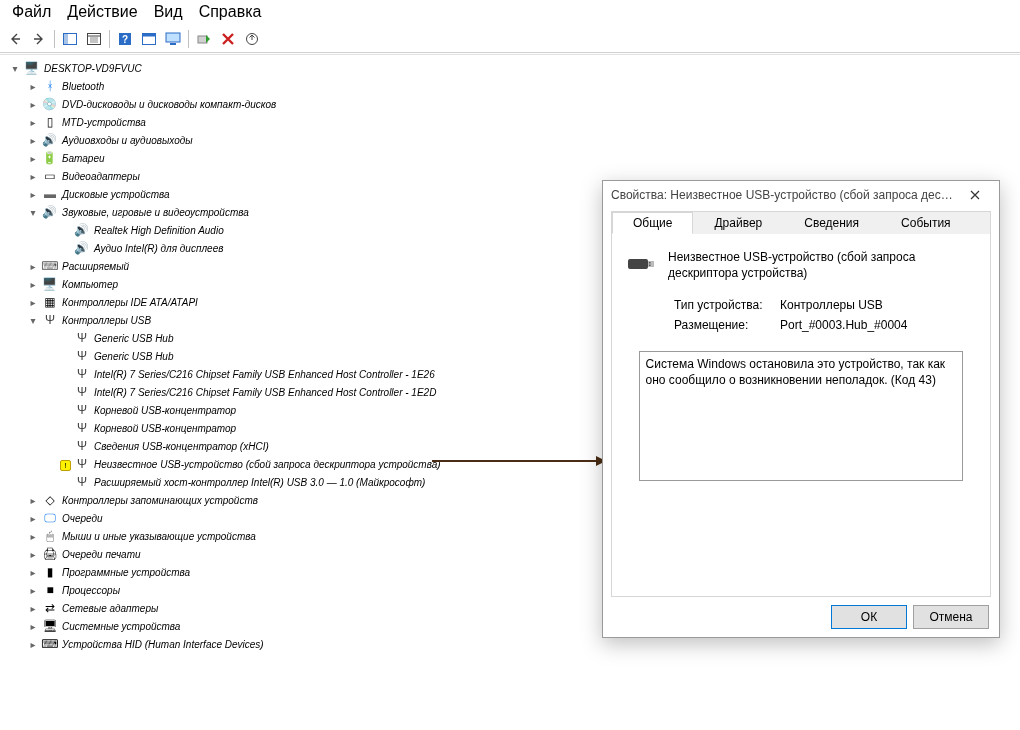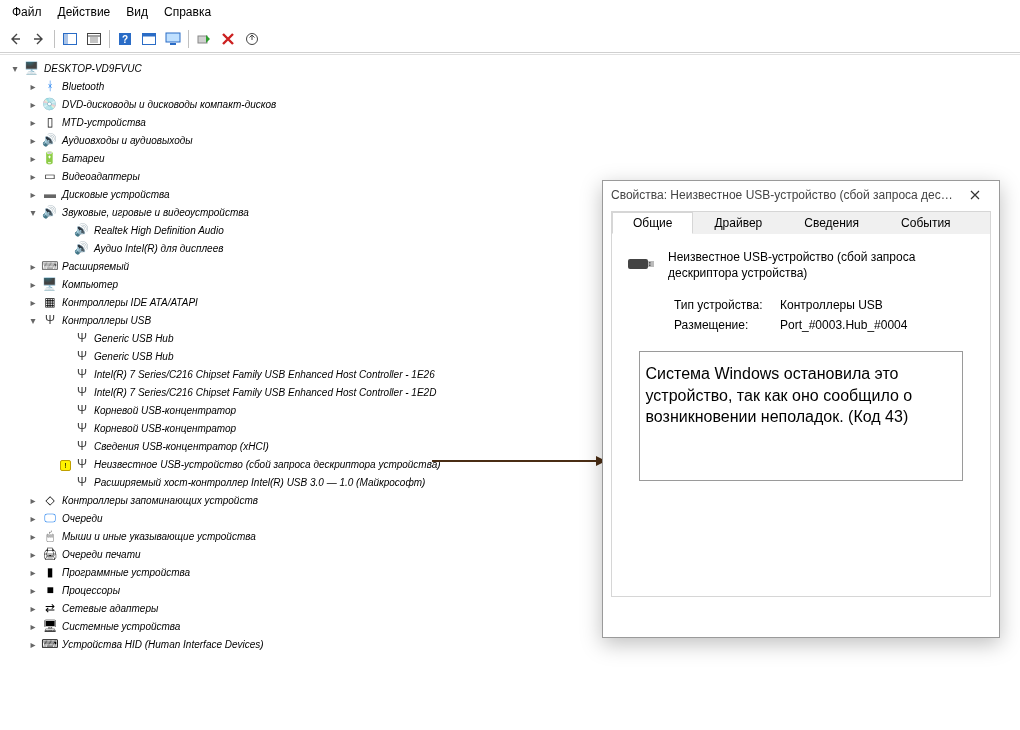--- a/index.html
+++ b/index.html
@@ -13,21 +13,21 @@
     color: #000;
     overflow: hidden;
   }
 
   
   .menu-bar {
     height: 20px;
     display: flex;
     align-items: center;
     padding: 2px 4px;
-    font-size: 12px;
+    font-size: 16px;
   }
   .menu-item {
     padding: 2px 8px;
     cursor: default;
   }
 
   
   .toolbar {
     height: 26px;
     display: flex;
@@ -249,22 +249,22 @@
   .group-label {
     font-size: 12px;
     margin-bottom: 4px;
     padding-left: 6px;
   }
   .status-box {
     width: 95%;
     height: 130px;
     border: 1px solid #9a9a9a;
     background: #fff;
-    padding: 11px 6px;
-    font-size: 16px;
+    padding: 4px 6px;
+    font-size: 12px;
     margin: 0 auto;
     line-height: 1.35;
     box-sizing: border-box;
   }
   .dialog-buttons {
     position: absolute;
     right: 10px;
     bottom: 8px;
     display: flex;
     gap: 6px;
@@ -594,13 +594,17 @@
           <span class="info-value">Port_#0003.Hub_#0004</span>
         </div>
       </div>
 
       <div class="group">
         <div class="status-box">Система Windows остановила это устройство, так как оно сообщило о возникновении неполадок. (Код 43)</div>
       </div>
     </div>
   </div>
 
+  <div class="dialog-buttons">
+    <div class="btn primary">ОК</div>
+    <div class="btn">Отмена</div>
+  </div>
 </div>
 
 </body></html>

